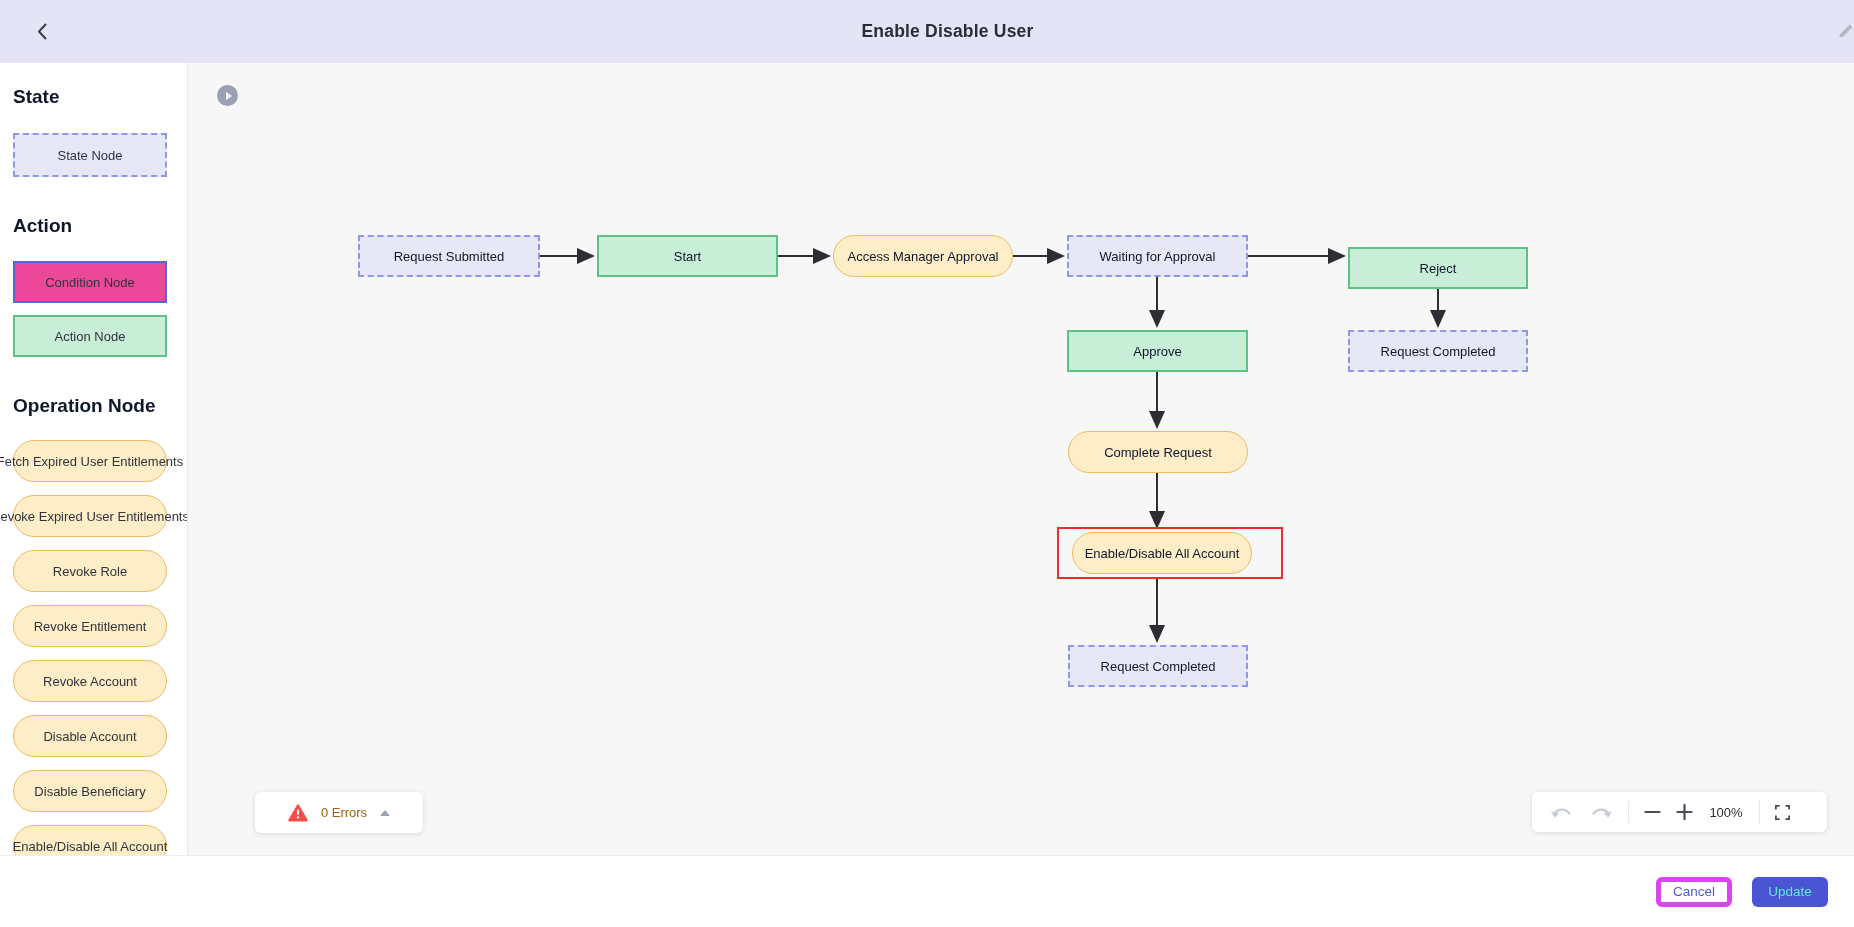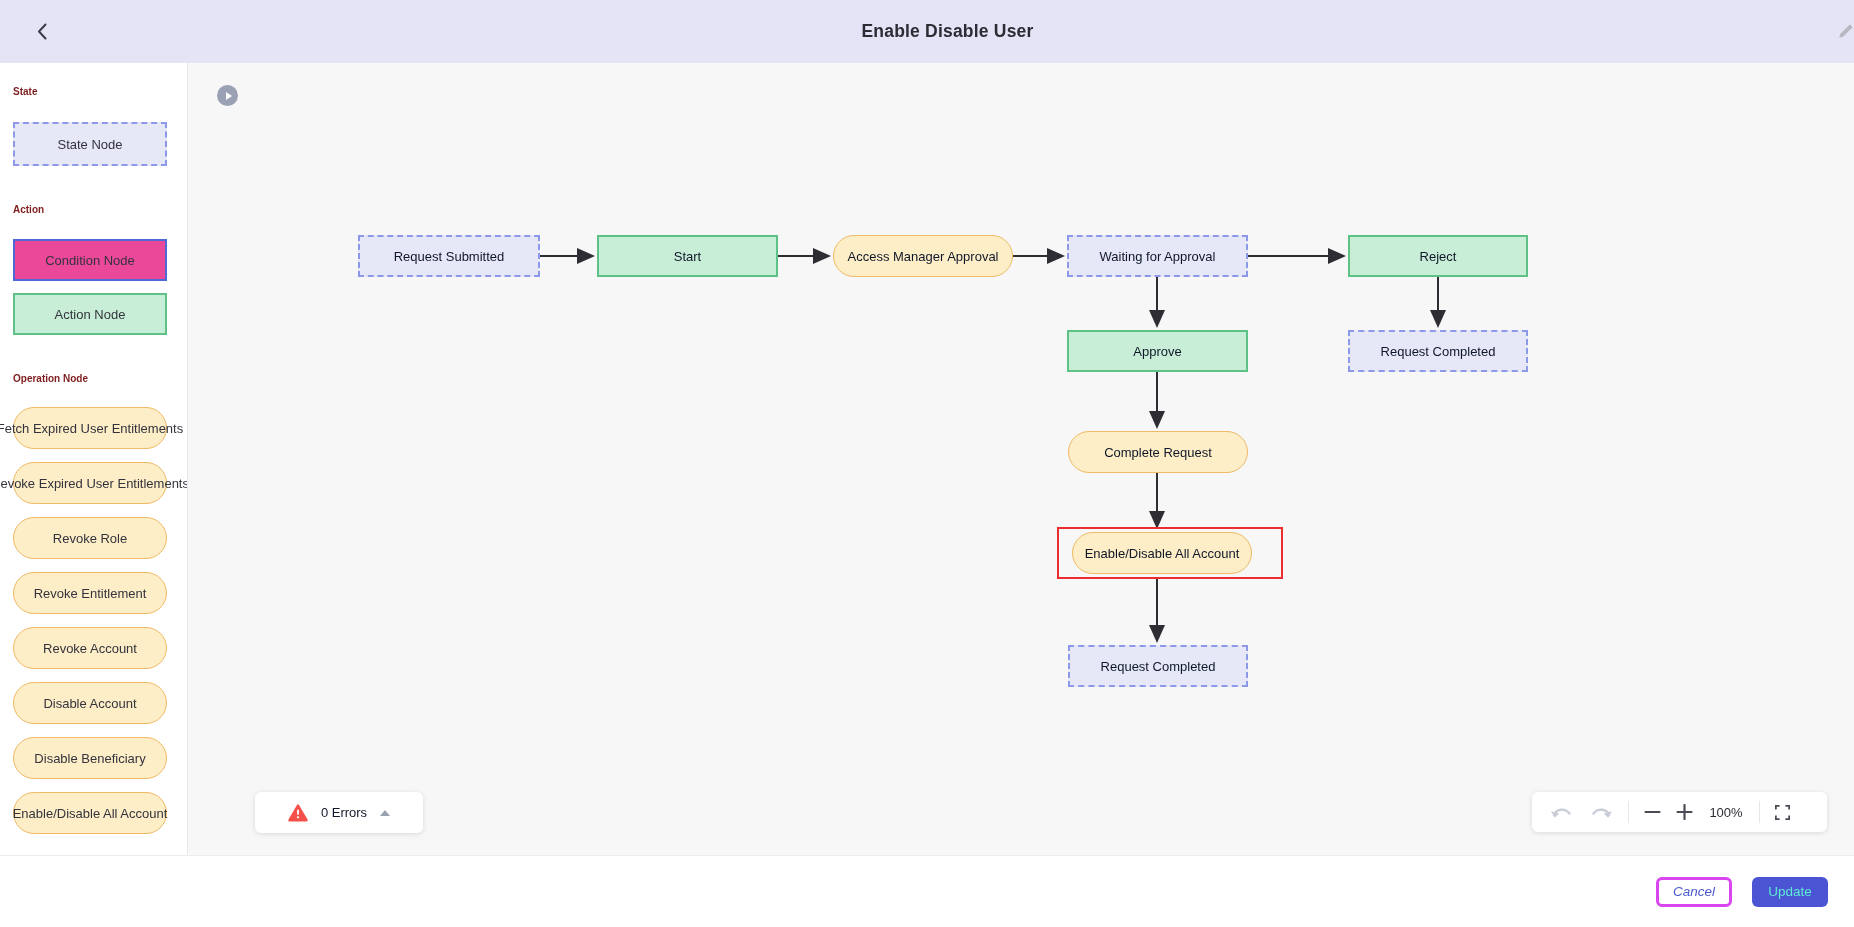--- a/index.html
+++ b/index.html
@@ -9,21 +9,21 @@
   
   .header { height:63px; background:#e4e4f6; display:flex; align-items:center;justify-content:space-between; }
   .back-btn { margin-left:30px; width:24px; height:24px; display:flex; align-items:center; justify-content:center; cursor:pointer; background:none; border:none; }
   .title { margin-left:18px; font-size:17.5px; font-weight:600; color:#2c2c35; letter-spacing:.2px; }
   .pencil-btn { margin-left:14px; background:none; border:none; cursor:pointer; display:flex; }
 
   
   .main { display:flex; height:792px; }
 
   .sidebar { width:188px; background:#fff; border-right:1px solid #e9e9ed; overflow:hidden; position:relative; }
-  .side-h { font-size:10px; color:#7f1d1d; margin-left:13px; }
+  .side-h { font-size:19px; color:#0f172a; margin-left:13px; }
   .h-state { font-weight:600; margin-top:23px; }
   .h-action { font-weight:600; margin-top:38px; }
   .h-op { font-weight:700; margin-top:38px; }
   .pal { width:154px; height:44px; margin-left:13px; display:flex; align-items:center; justify-content:center;
          font-size:13px; color:#33333d; cursor:grab; }
   .pal-state { margin-top:25px; background:#e6e8f8; border:2px dashed #8d98e8; }
   .pal-condition { margin-top:24px; height:42px; background:#ec4899; border:2px solid #4f68d6; }
   .pal-action { margin-top:12px; height:42px; background:#c9eed7; border:2px solid #5ec287; }
   .pal-op { height:42px; background:#fdeec7; border:1.5px solid #f0ba66; border-radius:22px; margin-top:13px; }
   .pal-op.first { margin-top:23px; }
@@ -41,37 +41,37 @@
                     border:2px solid #ec2d2d; pointer-events:none; }
 
   .toggle-circle { position:absolute; left:29px; top:22px; width:21px; height:21px; border-radius:50%;
                    background:#9aa1b4; display:flex; align-items:center; justify-content:center; cursor:pointer; border:none; }
   .toggle-circle .tri { width:0; height:0; border-left:6px solid #fff; border-top:4.5px solid transparent;
                         border-bottom:4.5px solid transparent; margin-left:2px; }
 
   .error-panel { position:absolute; left:67px; top:729px; width:168px; height:41px; background:#fff;
                  border-radius:6px; box-shadow:0 1px 5px rgba(40,40,60,.14); display:flex; align-items:center;
                  justify-content:center; gap:13px; cursor:pointer; }
-  .error-label { font-size:13px; color:#0f172a; }
+  .error-label { font-size:13px; color:#a16207; }
   .caret-up { width:0; height:0; border-left:5.5px solid transparent; border-right:5.5px solid transparent;
               border-bottom:6.5px solid #9aa2b2; }
 
   .zoom-toolbar { position:absolute; right:27px; top:729px; width:295px; height:40px; background:#fff;
                   border-radius:6px; box-shadow:0 1px 5px rgba(40,40,60,.14); display:flex; align-items:center;
                   padding:0 18px; gap:15px; }
   .tb-btn { background:none; border:none; display:flex; align-items:center; cursor:pointer; padding:0; }
   .sep { width:1px; height:22px; background:#e6e7ec; }
   .zoom-label { font-size:13px; color:#2d2d35; min-width:36px; text-align:center; }
 
   
   .footer { height:72px; background:#fff; border-top:1px solid #ededf1; display:flex; align-items:center;
             justify-content:flex-end; gap:20px; padding-right:26px; }
   .btn { height:30px; min-width:76px; border-radius:6px; font-size:13.5px; cursor:pointer;
          font-family:"Liberation Sans", sans-serif; }
-  .btn-cancel { background:#fff; border:3px solid #d946ef; color:#4c5ad2;font-style:italic; }
+  .btn-cancel { background:#fff; border:5px solid #d946ef; color:#4c5ad2; }
   .btn-update { background:#4b55d4; border:none; color:#5eead4; }
 </style>
 </head>
 <body>
 
 <div class="header">
   <button class="back-btn">
     <svg width="10" height="17" viewBox="0 0 10 17">
         <path d="M8.5 1.5 L2 8.5 L8.5 15.5" stroke="#3c3c46" stroke-width="2" fill="none" stroke-linecap="round" stroke-linejoin="round"></path>
       </svg>
@@ -154,21 +154,21 @@
     </div>
     <div class="fnode f-action" style="left:409px; top:172px; width:181px;">
       <span>Start</span>
     </div>
     <div class="fnode f-op" style="left:645px; top:172px; width:180px;">
       <span>Access Manager Approval</span>
     </div>
     <div class="fnode f-state" style="left:879px; top:172px; width:181px;">
       <span>Waiting for Approval</span>
     </div>
-    <div class="fnode f-action" style="left:1160px; top:172px; width:180px;">
+    <div class="fnode f-action" style="left:1160px; top:184px; width:180px;">
       <span>Reject</span>
     </div>
     <div class="fnode f-action" style="left:879px; top:267px; width:181px;">
       <span>Approve</span>
     </div>
     <div class="fnode f-state" style="left:1160px; top:267px; width:180px;">
       <span>Request Completed</span>
     </div>
     <div class="fnode f-op" style="left:880px; top:368px; width:180px;">
       <span>Complete Request</span>

